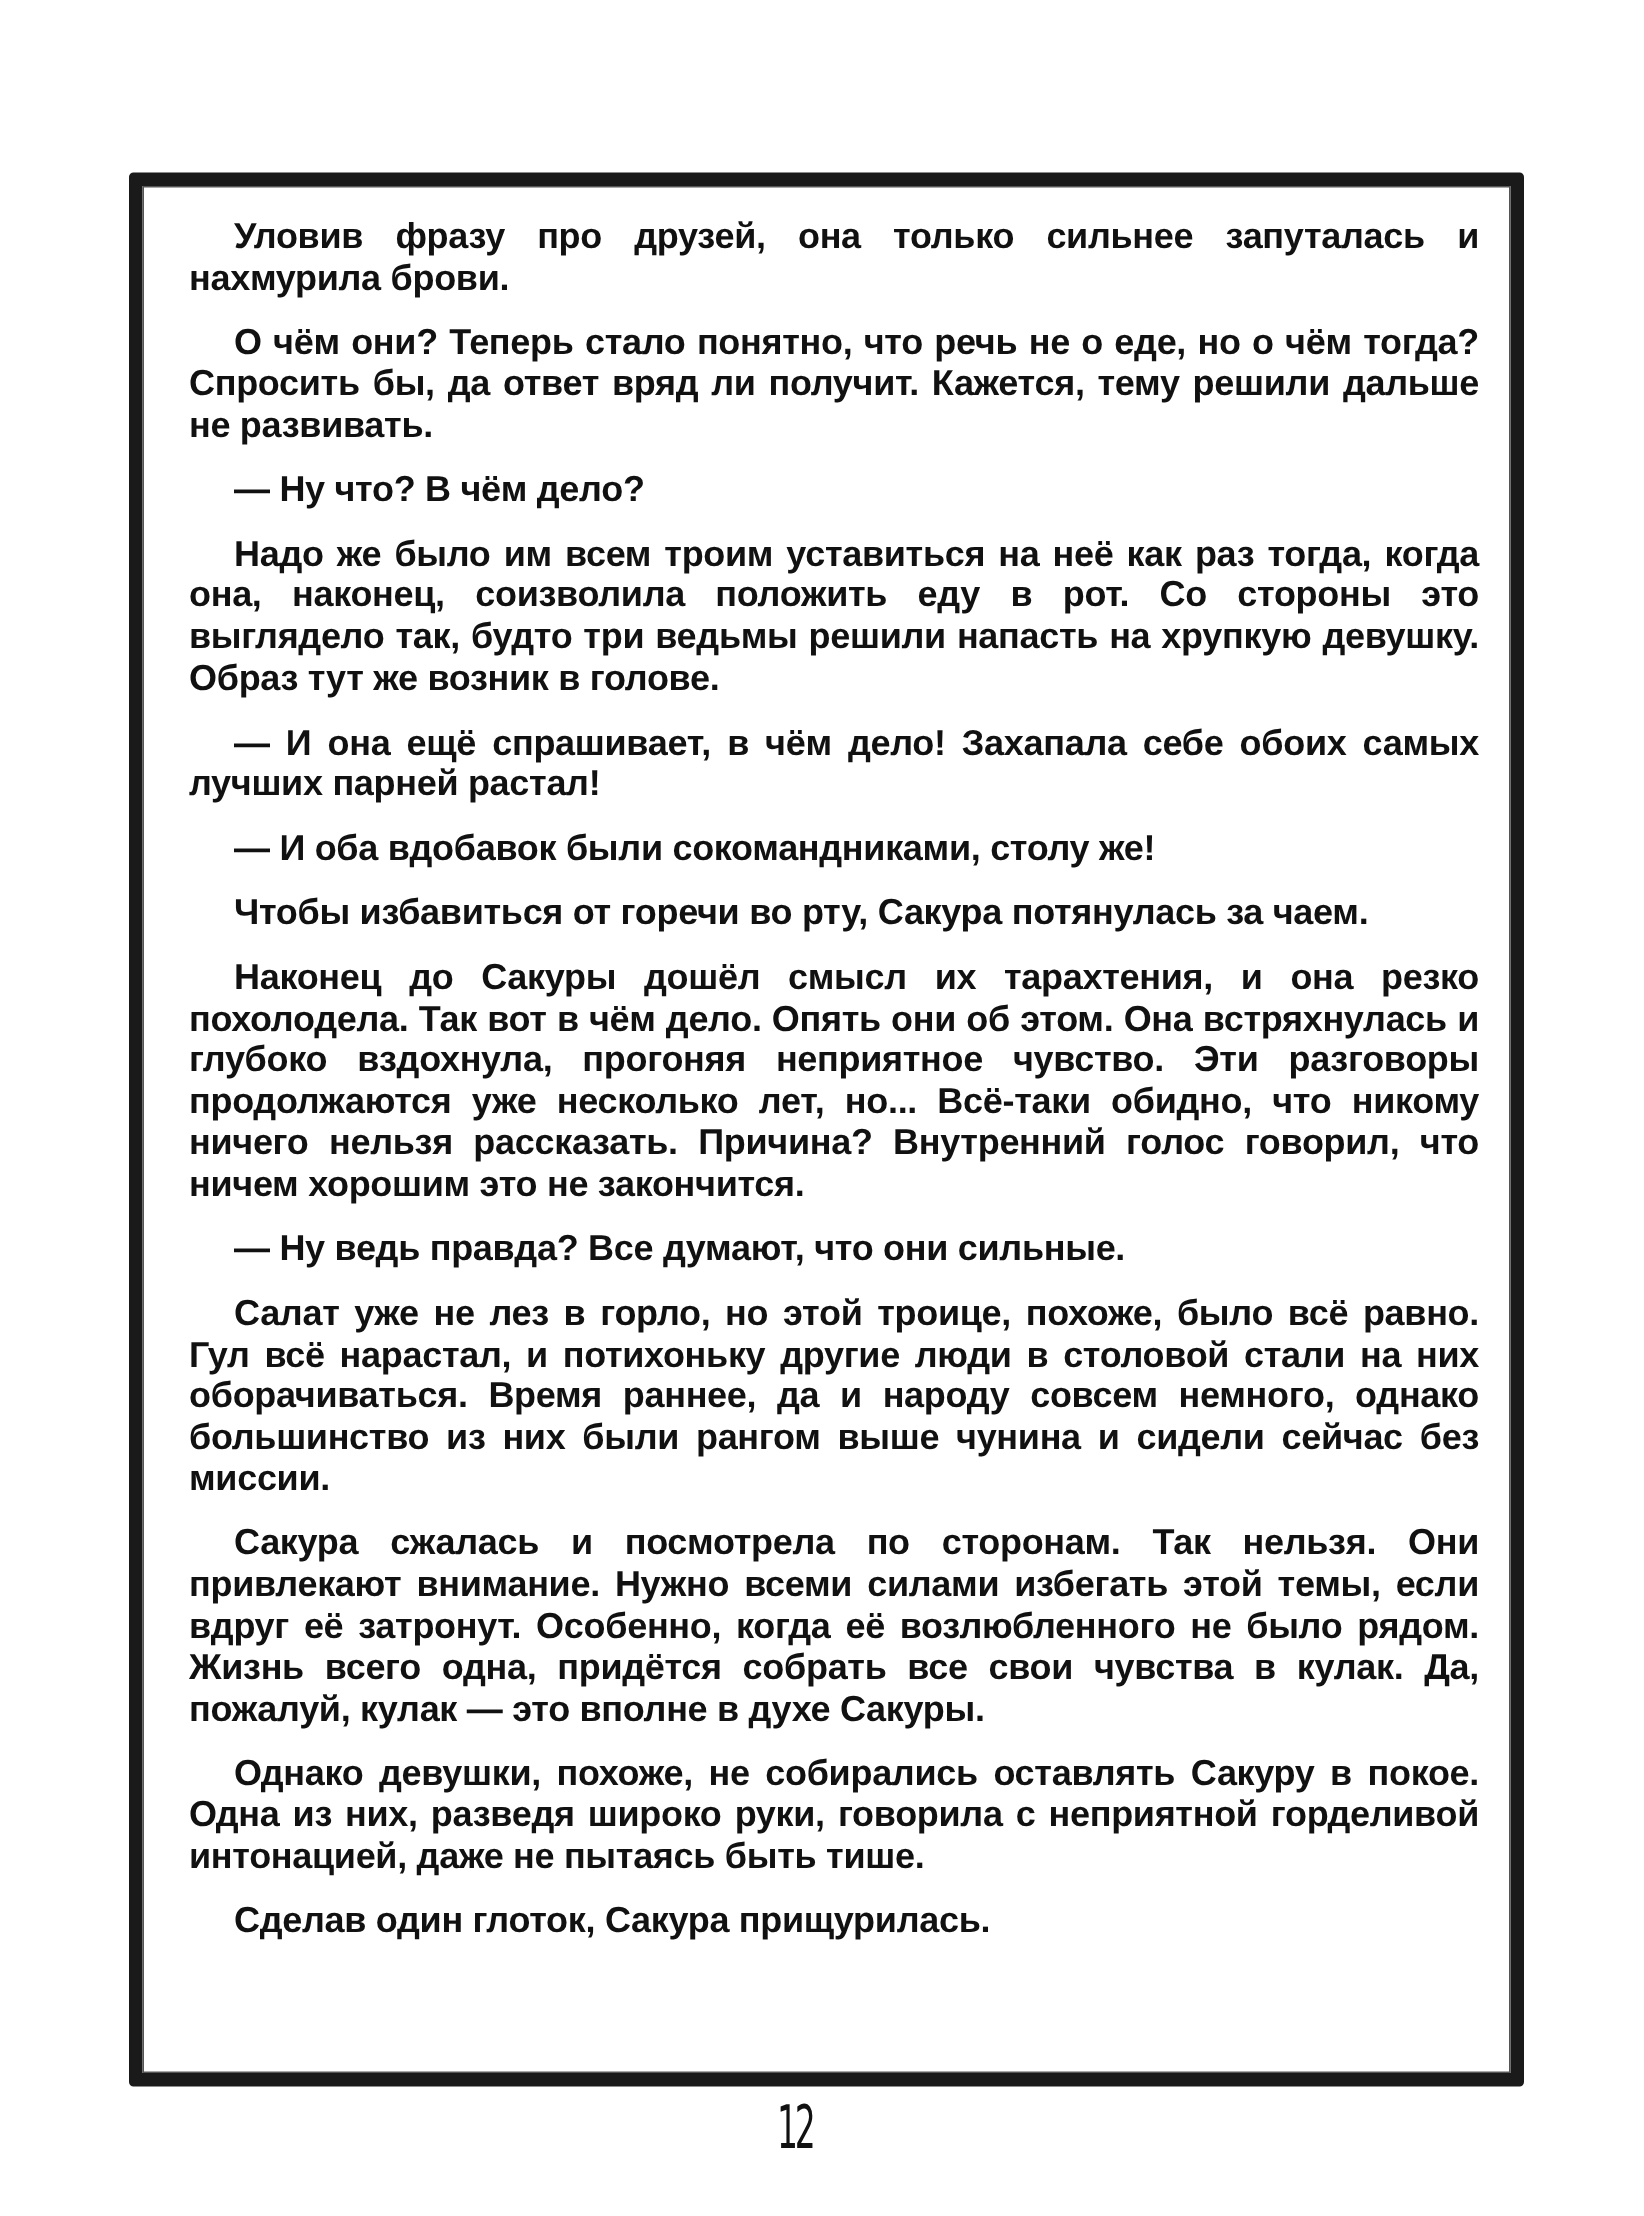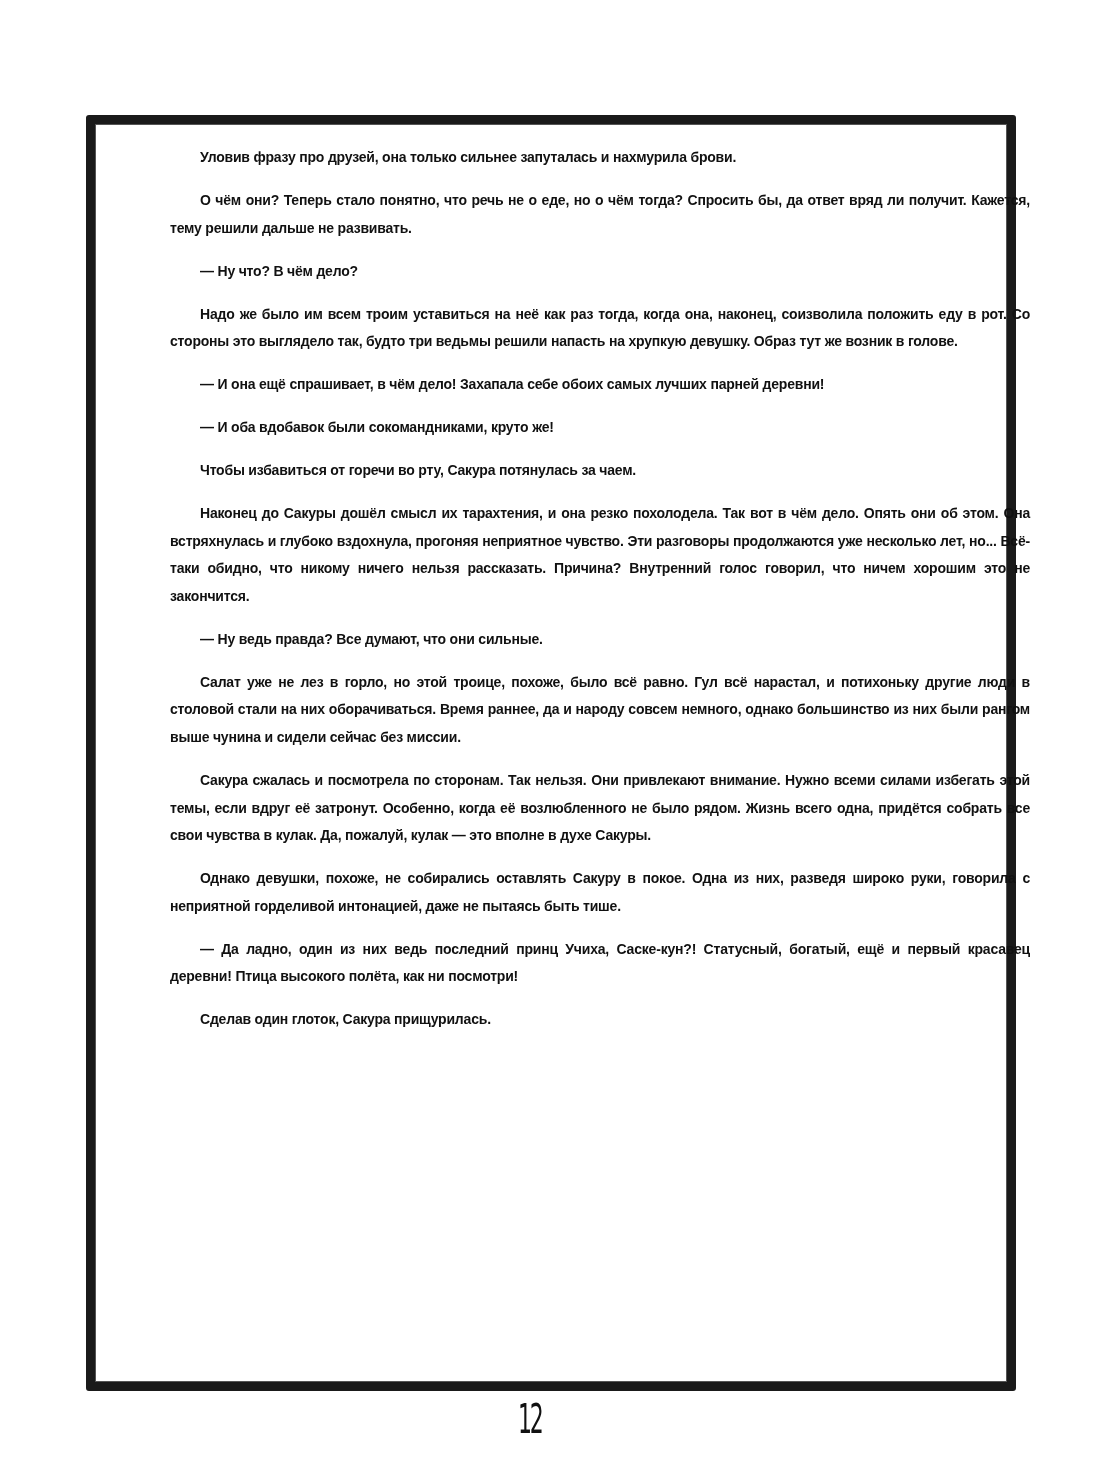--- a/index.html
+++ b/index.html
@@ -35,25 +35,24 @@
       box-sizing: border-box;
     }
     .text-body {
       position: absolute;
       left: 31px;
       top: 20px;
       width: 860px;
       color: #111111;
       font-family: "Liberation Sans Narrow", "Liberation Sans", "DejaVu Sans", sans-serif;
       font-weight: bold;
-      font-size: 14px;
+      font-size: 24px;
       line-height: 27.6px;
       letter-spacing: -0.2px;
       transform-origin: left top;
-      margin-left: 44px;
     }
     .para {
       margin: 0 0 15.4px 0;
       text-indent: 30px;
       text-align: justify;
       text-align-last: left;
       hyphens: manual;
     }
     .para.short {
       text-align: right;
@@ -74,26 +73,25 @@
 </head>
 <body>
 
 <div class="frame">
   <div class="frame-inner"></div>
   <div class="text-body">
     <p class="para">Уловив фразу про друзей, она только сильнее запуталась и нахмурила брови.</p>
     <p class="para">О чём они? Теперь стало понятно, что речь не о еде, но о чём тогда? Спросить бы, да ответ вряд ли получит. Кажется, тему решили дальше не развивать.</p>
     <p class="para short">— Ну что? В чём дело?</p>
     <p class="para">Надо же было им всем троим уставиться на неё как раз тогда, когда она, нако­нец, соизволила положить еду в рот. Со стороны это выглядело так, будто три ведьмы решили напасть на хрупкую девушку. Образ тут же возник в голове.</p>
-    <p class="para">— И она ещё спрашивает, в чём дело! Захапала себе обоих самых лучших пар­ней деревни!</p>
-    <p class="para short">— И оба вдобавок были сокомандниками, круто же!</p>
+    <p class="para">— И она ещё спрашивает, в чём дело! Захапала себе обоих самых лучших пар­ней растал!</p>
+    <p class="para short">— И оба вдобавок были сокомандниками, столу же!</p>
     <p class="para short">Чтобы избавиться от горечи во рту, Сакура потянулась за чаем.</p>
     <p class="para">Наконец до Сакуры дошёл смысл их тарахтения, и она резко похолодела. Так вот в чём дело. Опять они об этом. Она встряхнулась и глубоко вздохнула, прого­няя неприятное чувство. Эти разговоры продолжаются уже несколько лет, но... Всё-таки обидно, что никому ничего нельзя рассказать. Причина? Внутренний голос говорил, что ничем хорошим это не закончится.</p>
     <p class="para short">— Ну ведь правда? Все думают, что они сильные.</p>
     <p class="para">Салат уже не лез в горло, но этой троице, похоже, было всё равно. Гул всё на­растал, и потихоньку другие люди в столовой стали на них оборачиваться. Время раннее, да и народу совсем немного, однако большинство из них были рангом выше чунина и сидели сейчас без миссии.</p>
     <p class="para">Сакура сжалась и посмотрела по сторонам. Так нельзя. Они привлекают вни­мание. Нужно всеми силами избегать этой темы, если вдруг её затронут. Особен­но, когда её возлюбленного не было рядом. Жизнь всего одна, придётся собрать все свои чувства в кулак. Да, пожалуй, кулак — это вполне в духе Сакуры.</p>
     <p class="para">Однако девушки, похоже, не собирались оставлять Сакуру в покое. Одна из них, разведя широко руки, говорила с неприятной горделивой интонацией, даже не пытаясь быть тише.</p>
-    <p class="para">— Да ладно, один из них ведь последний принц Учиха, Саске-кун?! Статусный, богатый, ещё и первый красавец деревни! Птица высокого полёта, как ни по­смотри!</p>
     <p class="para short">Сделав один глоток, Сакура прищурилась.</p>
   </div>
 </div>
 
 <div class="page-number">12</div>
 
 </body></html>

